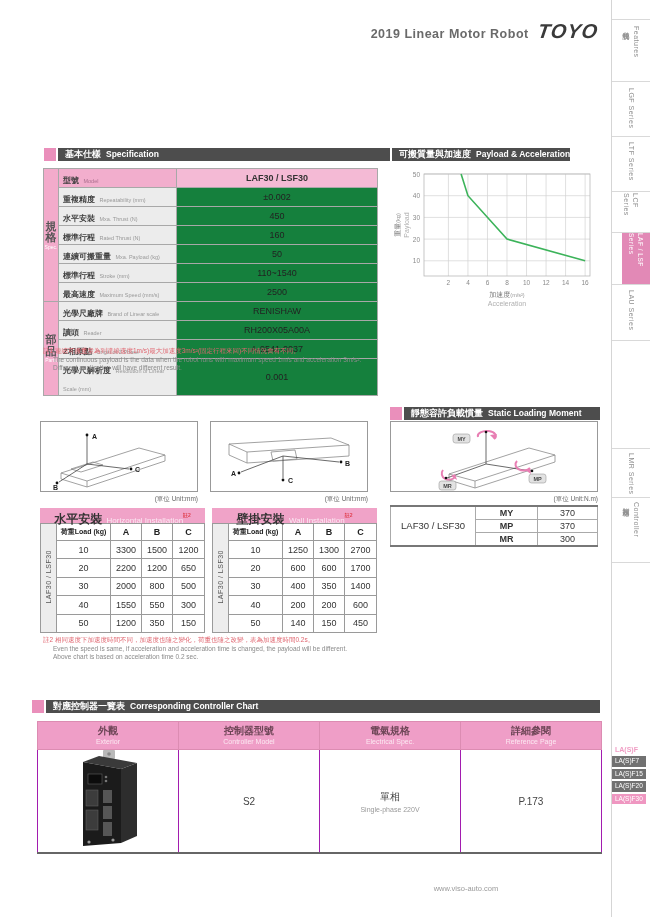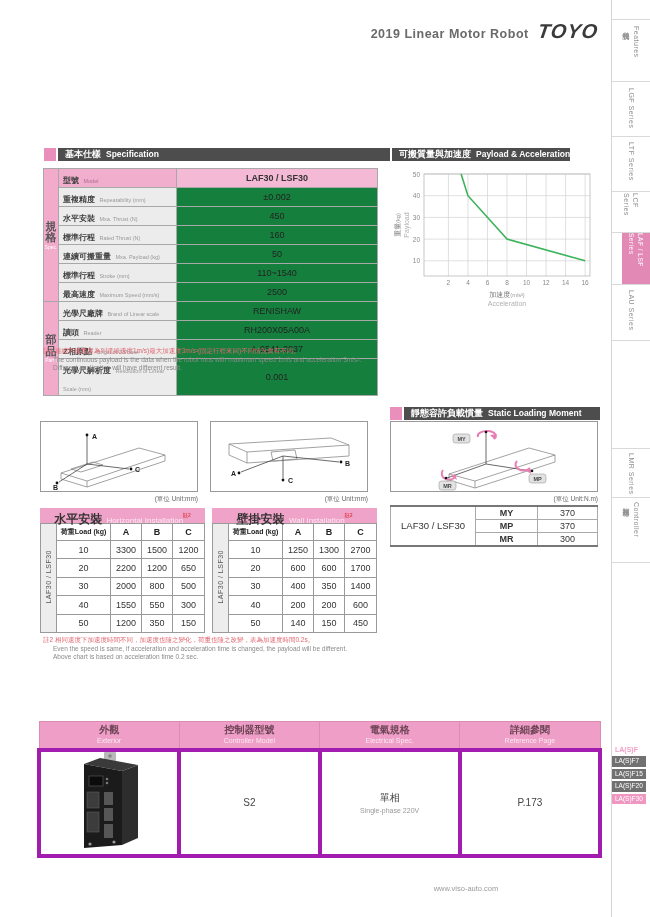--- a/index.html
+++ b/index.html
@@ -81,21 +81,21 @@
   .stat td{border:1px solid #aaa;text-align:center;font-size:9px;height:13.3px;color:#333;background:#fff;vertical-align:middle}
   .stat .model{font-size:9.5px}
   .stat .key{font-weight:bold}
 
   
   #ctl-table{position:absolute;left:37px;top:721px;width:565px}
   table.ctl{border-collapse:collapse;table-layout:fixed;width:565px;border-bottom:2px solid #666}
   .ctl th{background:#ef9ec7;border:1px solid #dc8cb2;height:28px;vertical-align:middle;padding:0}
   .ctl th .zh{display:block;font-size:10px;font-weight:bold;color:#6d4556;line-height:12px}
   .ctl th .en{display:block;font-size:7px;font-weight:normal;color:#fce9f2;line-height:9px}
-  .ctl td{border:4px solid #a21caf;height:76px;text-align:center;vertical-align:middle;font-size:10px;color:#444;background:#fff}
+  .ctl td{border:1px solid #a21caf;height:76px;text-align:center;vertical-align:middle;font-size:10px;color:#444;background:#fff}
   .ctl td .sub{display:block;font-size:7px;color:#999;margin-top:2px}
 
   .footer{position:absolute;left:400px;top:884px;width:132px;text-align:center;font-size:7.5px;color:#9a9a9a}
 
   
   .side-line{position:absolute;left:611px;top:0;width:1px;height:917px;background:#d5d5d5}
   .sep{position:absolute;left:612px;width:38px;height:1px;background:#d9d9d9}
   .vtab{position:absolute;left:612px;width:38px;display:flex;justify-content:center;gap:1px;color:#8f8f8f;font-size:7px}
   .vtab .v{writing-mode:vertical-rl;display:inline-block;line-height:9px;letter-spacing:.5px}
   .vtab.active{left:622px;width:28px;background:#e289b6;color:#fff;font-size:6.5px;align-items:center}
@@ -425,20 +425,24 @@
         </tbody>
       </table>
     </div>
 
   <div class="note" style="top:636px">
     <div class="r">註2 相同速度下加速度時間不同，加速度也隨之變化，荷重也隨之改變，表為加速度時間0.2s。</div>
     <div class="g">Even the speed is same, if acceleration and acceleration time is changed, the payload will be different.</div>
     <div class="g">Above chart is based on acceleration time 0.2 sec.</div>
   </div>
 
+  <div class="sec-head" style="left:32px;top:700px;width:568px">
+    <div class="sq"></div>
+    <div class="bar"><span>對應控制器一覽表</span><span class="en">Corresponding Controller Chart</span></div>
+  </div>
   <div id="ctl-table">
     <table class="ctl">
       <tbody>
           <tr>
         <th>
               <span class="zh">外觀</span>
               <span class="en">Exterior</span>
             </th>
         <th>
               <span class="zh">控制器型號</span>

